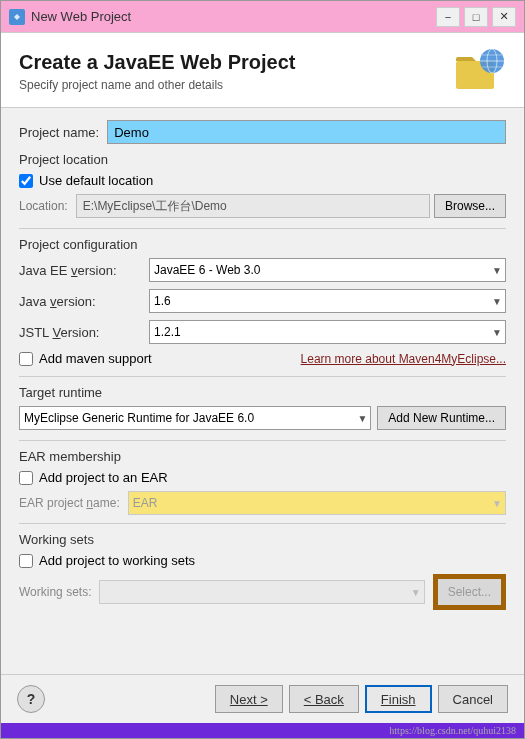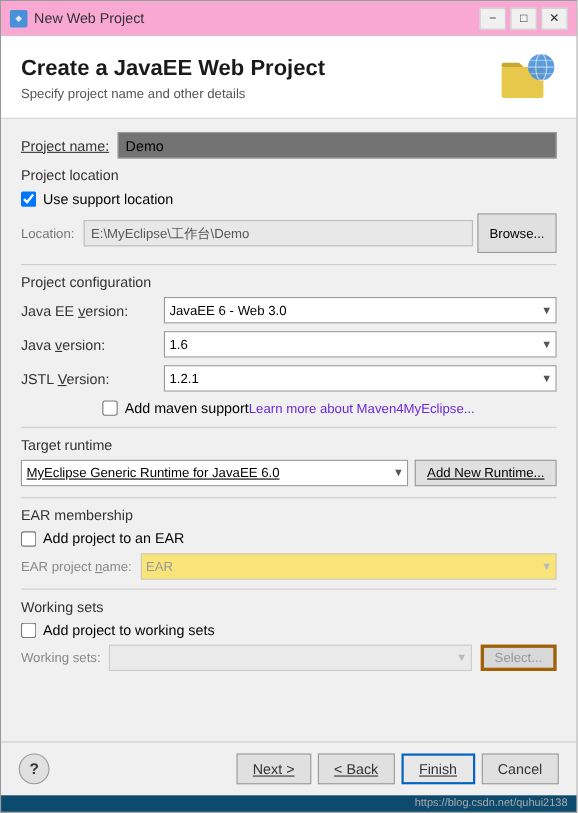--- a/index.html
+++ b/index.html
@@ -94,21 +94,21 @@
       padding: 12px 18px;
       overflow-y: auto;
       background: #f0f0f0;
     }
     .form-input {
       flex: 1;
       height: 24px;
       border: 1px solid #999;
       padding: 2px 6px;
       font-size: 13px;
-      background: #737373;
+      background: #7dd3fc;
       outline: none;
     }
 
     .section-label {
       font-size: 13px;
       font-weight: normal;
       color: #333;
       margin-bottom: 6px;
       margin-top: 8px;
     }
@@ -139,21 +139,21 @@
     .location-input {
       flex: 1;
       height: 24px;
       border: 1px solid #bbb;
       padding: 2px 6px;
       font-size: 12px;
       background: #e8e8e8;
       color: #555;
     }
     .browse-btn {
-      height: 36px;
+      height: 24px;
       padding: 0 10px;
       background: #e0e0e0;
       border: 1px solid #999;
       font-size: 12px;
       cursor: pointer;
       white-space: nowrap;
     }
 
     .divider {
       border: none;
@@ -193,35 +193,35 @@
       position: absolute;
       right: 4px;
       font-size: 10px;
       pointer-events: none;
       color: #555;
     }
 
     .maven-row {
       display: flex;
       align-items: center;
-      justify-content: center;
+      justify-content: space-between;
       margin-bottom: 10px;
     }
     .maven-link {
-      color: #6d28d9;
+      color: #7f1d1d;
+      text-decoration: underline;
       font-size: 12px;
       cursor: pointer;
     }
 
     .runtime-row {
       display: flex;
       align-items: center;
       gap: 6px;
       margin-bottom: 10px;
-      text-decoration: underline;
     }
     .runtime-dropdown-wrapper {
       flex: 1;
       position: relative;
       display: flex;
       align-items: center;
     }
     .runtime-dropdown-wrapper select {
       flex: 1;
       height: 24px;
@@ -283,24 +283,24 @@
       border: 1px solid #bbb;
       background: #e8e8e8;
       color: #777;
       font-size: 12px;
       padding: 0 4px;
       cursor: default;
       appearance: none;
       -webkit-appearance: none;
     }
     .select-btn {
-      height: 24px;
+      height: 36px;
       padding: 0 10px;
       background: #d8d8d8;
-      border: 3px solid #a16207;
+      border: 5px solid #a16207;
       font-size: 12px;
       cursor: default;
       white-space: nowrap;
       color: #999;
     }
 
     .footer {
       border-top: 1px solid #ccc;
       background: #f0f0f0;
       padding: 10px 16px;
@@ -343,21 +343,22 @@
       background: #e8e8e8;
       border: 2px solid #0563c1;
     }
     .footer-btn span { text-decoration: underline; }
 
     .watermark {
       font-size: 10px;
       color: #aaa;
       text-align: right;
       padding: 2px 8px;
-      background: #0c4a6e;
+      background: #6d28d9;
+      font-family: Liberation Serif, serif;
     }
 
     .ear-name-row {
       display: flex;
       align-items: center;
       gap: 8px;
       margin-bottom: 6px;
     }
     .ear-name-label {
       font-size: 12px;
@@ -370,21 +371,21 @@
       display: flex;
       align-items: center;
       margin-bottom: 8px;
       gap: 8px;
     }
     .project-name-label {
       font-size: 13px;
       color: #333;
       white-space: nowrap;
     }
-    .project-name-label span { text-decoration: underline; }
+    .project-name-label span { }
   </style>
 </head>
 <body>
 
 <div class="window">
 
   <div class="title-bar">
     <div class="title-bar-icon">
       <svg width="12" height="12" viewBox="0 0 12 12">
         <circle cx="6" cy="6" r="5" fill="#4a90d9"></circle>
@@ -424,21 +425,21 @@
     <div class="project-name-row">
       <label class="project-name-label">
         <span>Project name:</span>
       </label>
       <input class="form-input" type="text" value="Demo" style="">
     </div>
 
     <div class="section-label">Project location</div>
     <div class="checkbox-row">
       <input type="checkbox" id="useDefault" checked="" style="">
-      <label for="useDefault">Use support location</label>
+      <label for="useDefault">Use default location</label>
     </div>
     <div class="location-row">
       <span class="location-label">Location:</span>
       <input class="location-input" type="text" readonly="" value="E:\MyEclipse\工作台\Demo" style="">
       <button class="browse-btn">Browse...</button>
     </div>
 
     <hr class="divider">
 
     <div class="section-label">Project configuration</div>

